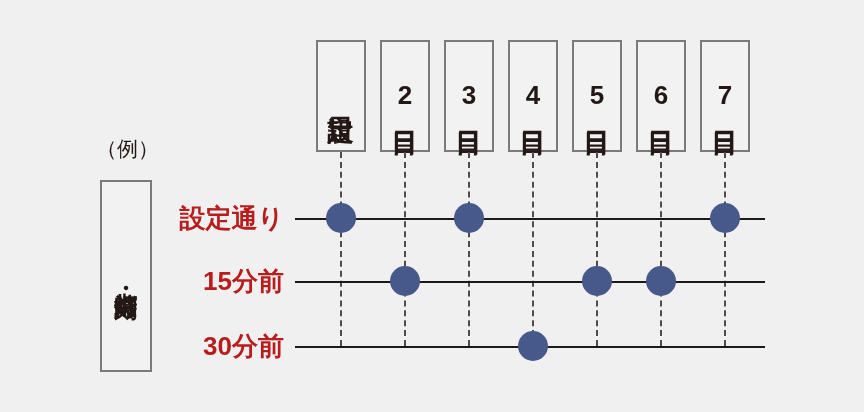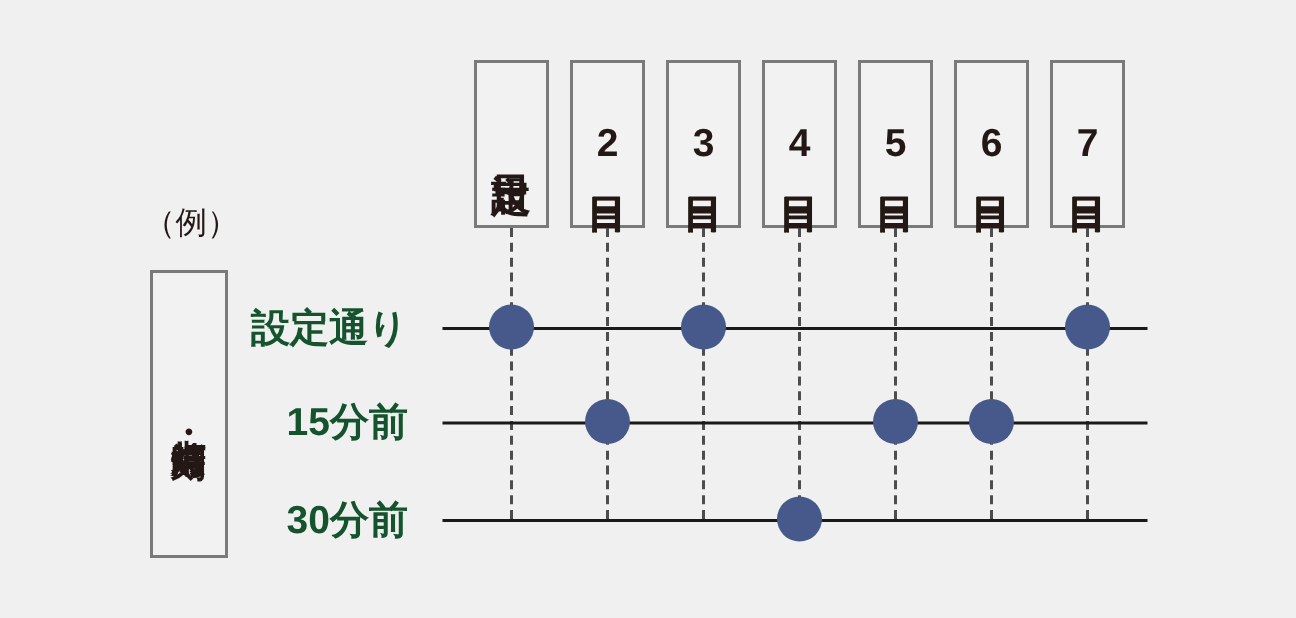--- a/index.html
+++ b/index.html
@@ -53,25 +53,25 @@
     font-weight: 700;
     line-height: 1.06;
     letter-spacing: 0.5px;
     color: #231815;
     white-space: nowrap;
   }
 
   
   .row-label {
     position: absolute;
-    right: 16px;
+    right: 4px;
     font-size: 26px;
     font-weight: 700;
     line-height: 1;
-    color: #14532d;
+    color: #b91c1c;
     white-space: nowrap;
     transform: translateY(-50%);
   }
   .row-label-wrap {
     position: absolute;
     left: 160px;
     width: 128px;
     height: 0;
   }
 

